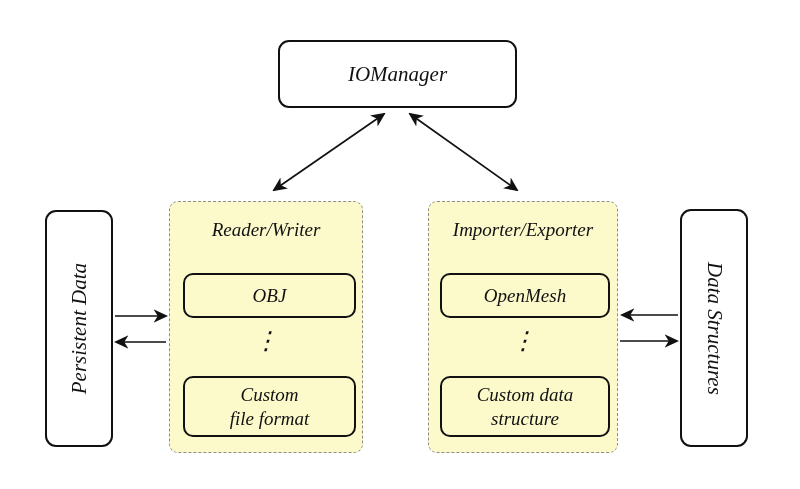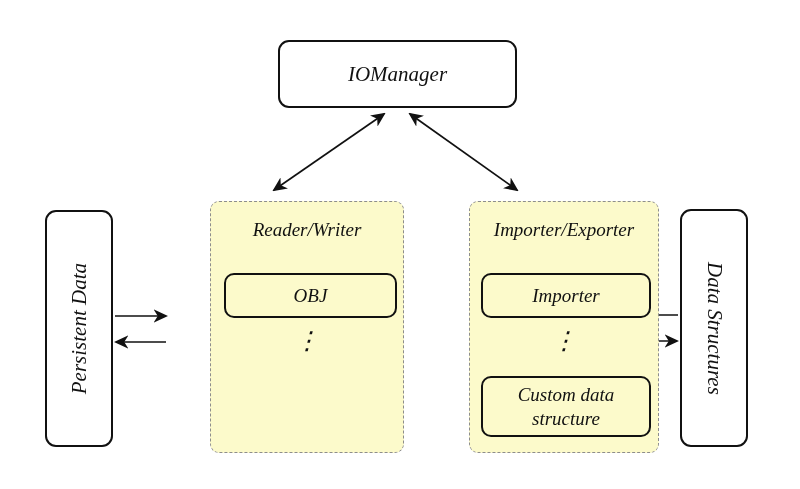--- a/index.html
+++ b/index.html
@@ -41,21 +41,20 @@
   .side-right { left: 680px; top: 209px; height: 238px; }
   .vtext-up   { writing-mode: vertical-rl; transform: rotate(180deg); white-space: nowrap; }
   .vtext-down { writing-mode: vertical-rl; white-space: nowrap; }
   .panel {
     position: absolute;
     top: 201px; height: 252px;
     background: var(--panel-fill, #FCFACB);
     border: 1.6px dashed var(--panel-border, #8d8d8d);
     border-radius: 9px;
     box-sizing: border-box;
-    margin-left: 41px;
   }
   .panel-left  { left: 169px; width: 194px; }
   .panel-right { left: 428px; width: 190px; padding-left: 20px; }
   .panel-title {
     position: absolute;
     top: 17px; left: 0; width: 100%;
     text-align: center;
     font-size: 19px;
   }
   .inner {
@@ -114,26 +113,30 @@
   <div class="node side-node side-right">
     <span class="vtext-down">Data Structures</span>
   </div>
 
   <div class="panel panel-left">
     <div class="panel-title">Reader/Writer</div>
     <div class="inner inner-top">
       <span>OBJ</span>
     </div>
     <div class="dots">⋮</div>
+    <div class="inner inner-bottom">
+      <span>Custom
+file format</span>
+    </div>
   </div>
 
   <div class="panel panel-right">
     <div class="panel-title">Importer/Exporter</div>
     <div class="inner inner-top">
-      <span>Importer</span>
+      <span>OpenMesh</span>
     </div>
     <div class="dots">⋮</div>
     <div class="inner inner-bottom">
       <span>Custom data
 structure</span>
     </div>
   </div>
 
 </div>
 

